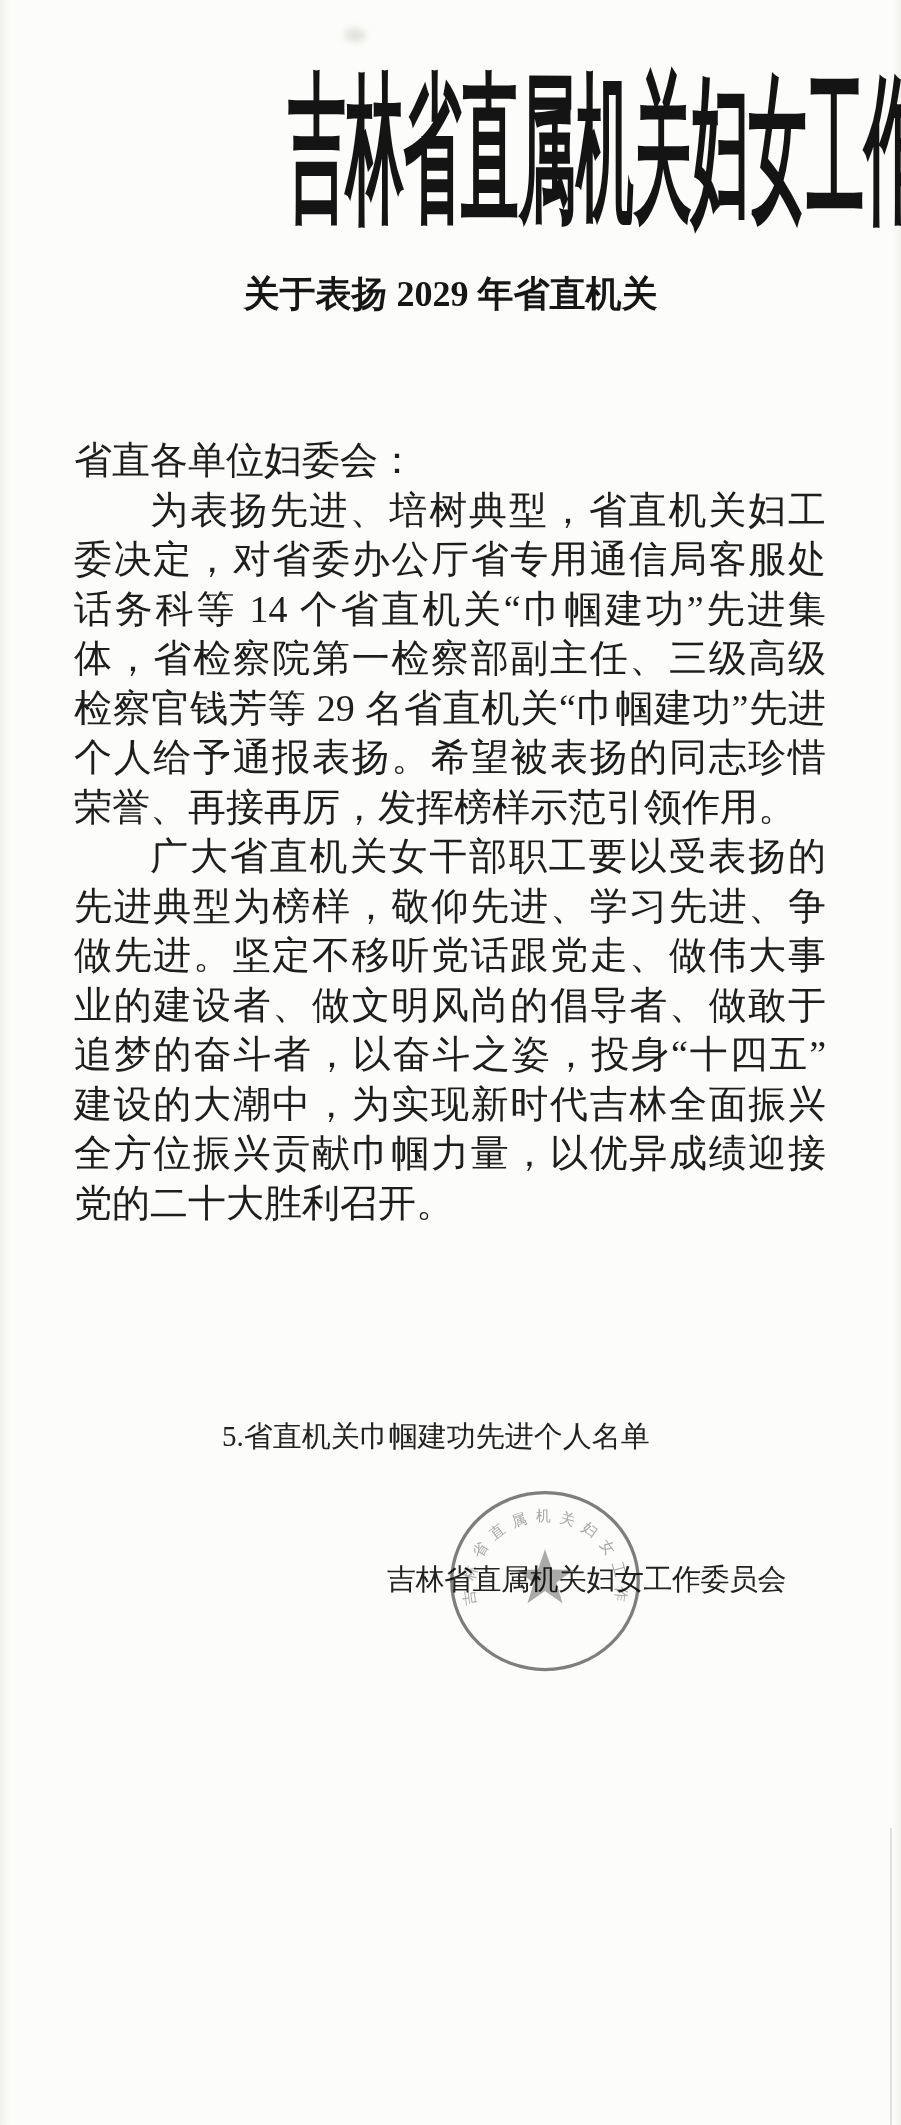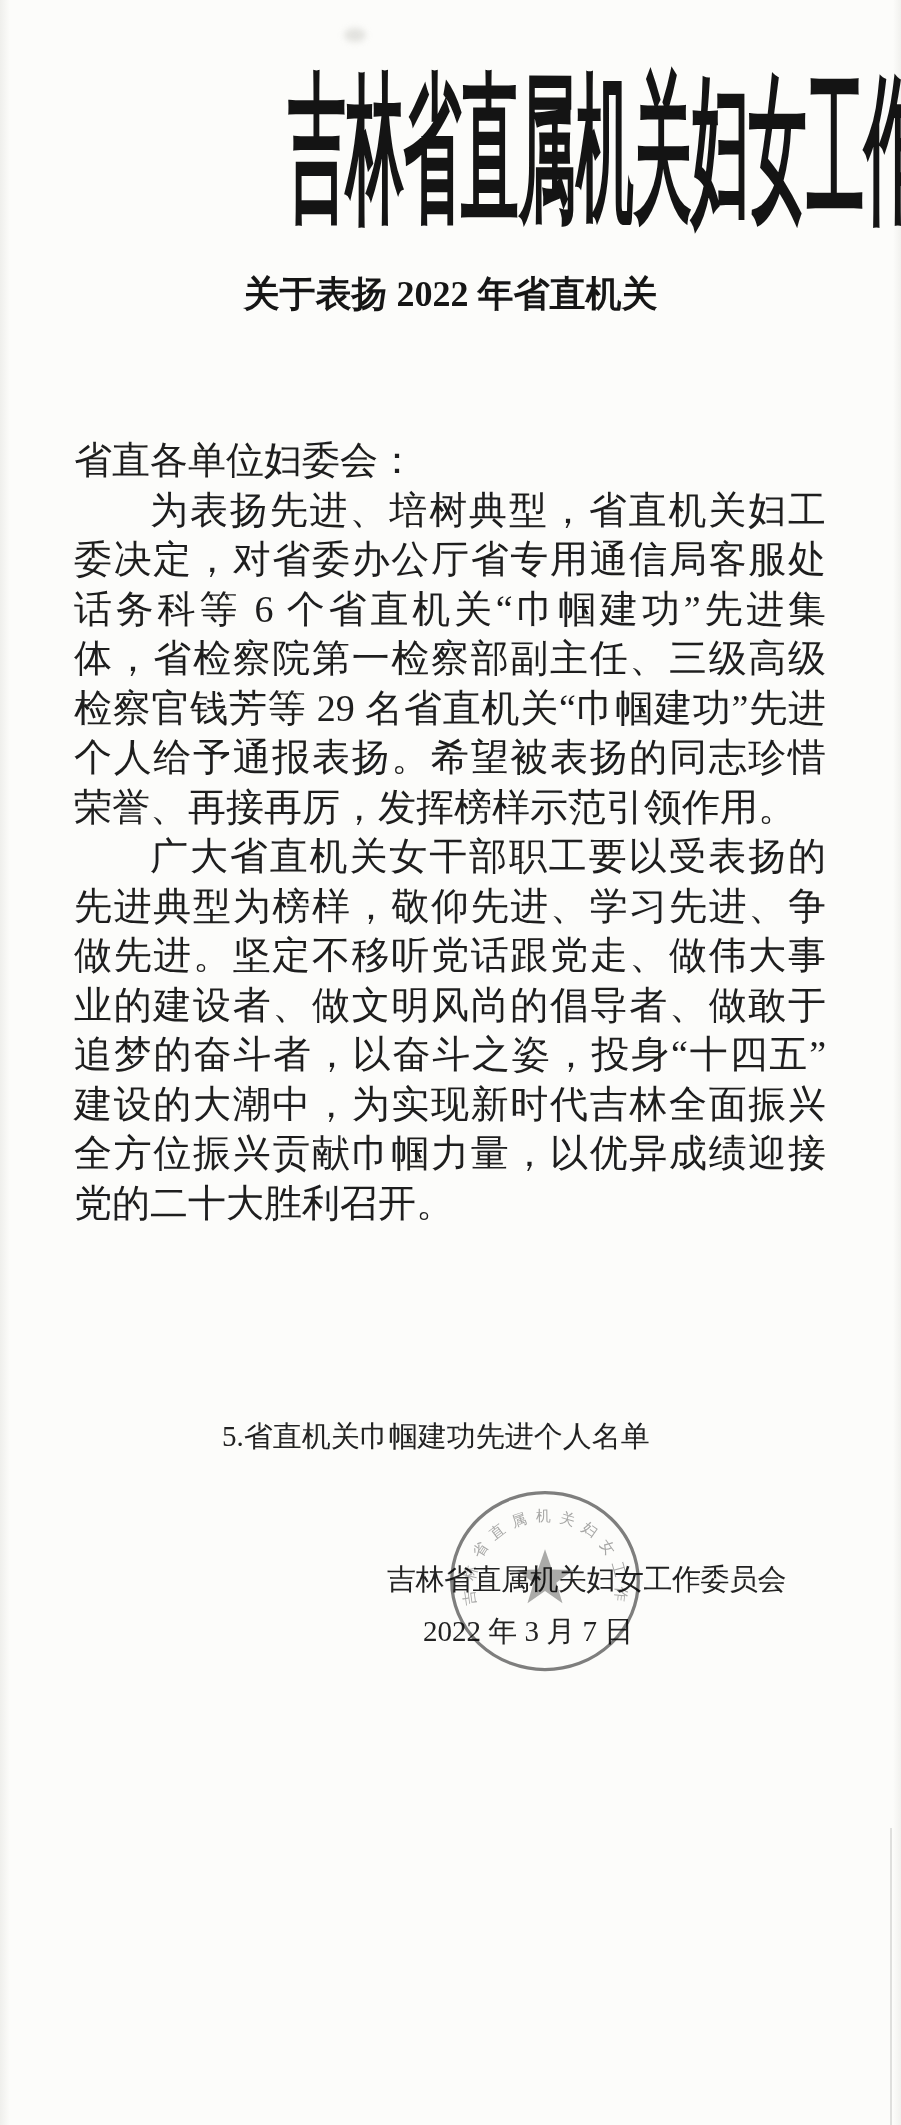--- a/index.html
+++ b/index.html
@@ -77,38 +77,37 @@
 <body>
 
 <div class="page">
 
   <div class="smudge"></div>
   <div class="edge-line"></div>
 
   <h1 class="org-header">吉林省直属机关妇女工作委员会</h1>
 
   <div class="doc-title">
-    <div class="t1">关于表扬 2022 年省直机关</div>
+    <div class="t1">关于表扬 2029 年省直机关</div>
   </div>
 
   <div class="body-text">
     <div class="salutation">省直各单位妇委会：</div>
-    <p>为表扬先进、培树典型，省直机关妇工委决定，对省委办公厅省专用通信局客服处话务科等 6 个省直机关“巾帼建功”先进集体，省检察院第一检察部副主任、三级高级检察官钱芳等 29 名省直机关“巾帼建功”先进个人给予通报表扬。希望被表扬的同志珍惜荣誉、再接再厉，发挥榜样示范引领作用。</p>
+    <p>为表扬先进、培树典型，省直机关妇工委决定，对省委办公厅省专用通信局客服处话务科等 14 个省直机关“巾帼建功”先进集体，省检察院第一检察部副主任、三级高级检察官钱芳等 29 名省直机关“巾帼建功”先进个人给予通报表扬。希望被表扬的同志珍惜荣誉、再接再厉，发挥榜样示范引领作用。</p>
     <p>广大省直机关女干部职工要以受表扬的先进典型为榜样，敬仰先进、学习先进、争做先进。坚定不移听党话跟党走、做伟大事业的建设者、做文明风尚的倡导者、做敢于追梦的奋斗者，以奋斗之姿，投身“十四五”建设的大潮中，为实现新时代吉林全面振兴全方位振兴贡献巾帼力量，以优异成绩迎接党的二十大胜利召开。</p>
   </div>
 
   <div class="attachments">
     <div class="att-row att-row-2">
       <span>5.省直机关巾帼建功先进个人名单</span>
     </div>
   </div>
 
   <div class="signature">吉林省直属机关妇女工作委员会</div>
 
-  <div class="sig-date">2022 年 3 月 7 日</div>
 
   <svg class="stamp" viewBox="0 0 208 196" xmlns="http://www.w3.org/2000/svg">
     <ellipse class="ring" cx="104" cy="96" rx="97" ry="92"></ellipse>
     <path id="stampArc" d="M 34 126 A 74 70 0 1 1 174 126" fill="none"></path>
     <text class="ring-text">
       <textPath href="#stampArc" startOffset="6" textLength="330" lengthAdjust="spacing">吉林省直属机关妇女工作委员会</textPath>
     </text>
     <polygon class="star" points="104,63 111.3,84.0 133.5,84.4 115.8,97.8 122.2,119.1 104,106.4 85.8,119.1 92.2,97.8 74.5,84.4 96.7,84.0">
     </polygon>
   </svg>

